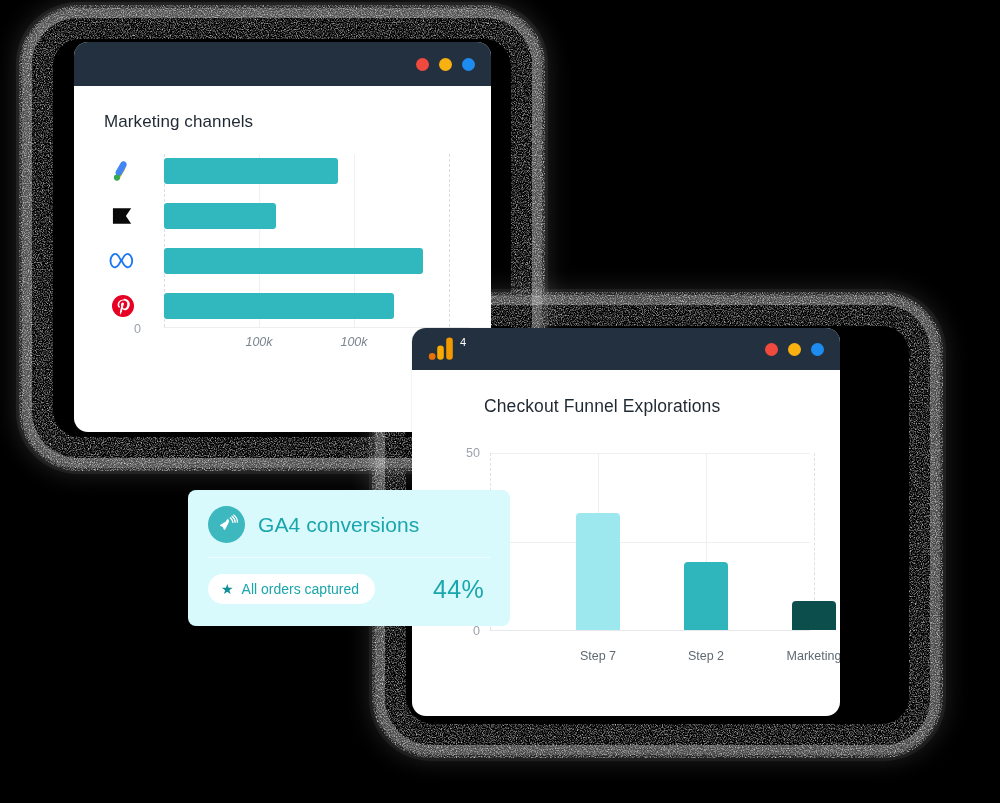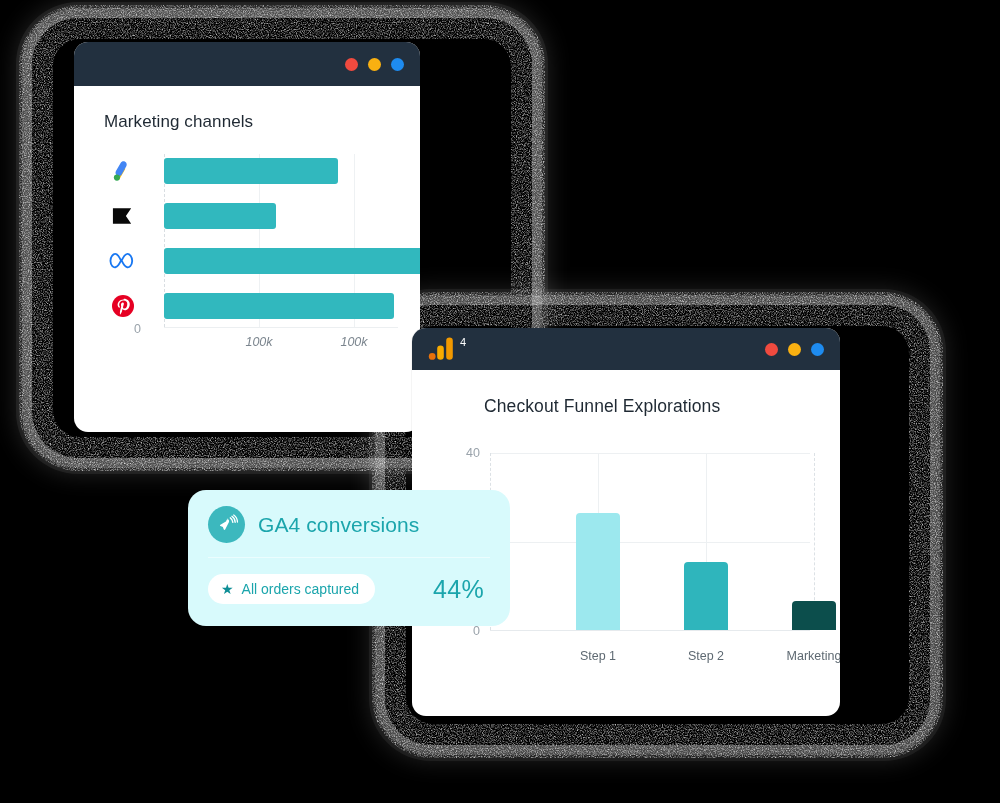--- a/index.html
+++ b/index.html
@@ -51,21 +51,21 @@
 
   
   .window {
     position: absolute;
     background: #ffffff;
     border-radius: 14px;
     overflow: hidden;
   }
   .win-marketing {
     left: 74px; top: 42px;
-    width: 346px; height: 390px;
+    width: 417px; height: 390px;
   }
   .win-funnel {
     left: 412px; top: 328px;
     width: 428px; height: 388px;
     box-shadow: 0 0 0 1px rgba(0,0,0,0.04);
   }
 
   .titlebar {
     height: 44px;
     background: #22303F;
@@ -219,21 +219,21 @@
     transform: translateX(-50%);
     white-space: nowrap;
   }
 
   
   .ga4-card {
     position: absolute;
     left: 188px; top: 490px;
     width: 322px; height: 136px;
     background: #D8FAFC;
-    border-radius: 18px;
+    border-radius: 8px;
     padding: 16px 20px 14px 20px;
     display: flex;
     flex-direction: column;
   }
   .ga4-card-head {
     display: flex;
     align-items: center;
     gap: 13px;
     padding-bottom: 14px;
   }
@@ -383,35 +383,35 @@
         <span class="dot dot-yellow"></span>
         <span class="dot dot-blue"></span>
       </div>
     </div>
     <div class="win-body">
       <div class="panel-title">Checkout Funnel Explorations</div>
 
       <div class="vbar-chart">
         <div class="vbar-plot">
 
-          <div class="ytick" style="top:0;">40</div>
+          <div class="ytick" style="top:0;">50</div>
           <div class="ytick" style="top:178px;">0</div>
 
           <div class="hgrid" style="top:0;"></div>
           <div class="hgrid" style="top:89px;"></div>
           <div class="vgrid-f" style="left:108px;"></div>
           <div class="vgrid-f" style="left:216px;"></div>
           <div class="vgrid-f-dash" style="left:0;"></div>
           <div class="vgrid-f-dash" style="left:324px;"></div>
 
           <div class="vbar" style="left:86px; height:117px; background:#9CE8EE;"></div>
           <div class="vbar" style="left:194px; height:68px; background:#2FB5BC;"></div>
           <div class="vbar" style="left:302px; height:29px; background:#0C4E4C;"></div>
 
-          <div class="xcat" style="left:108px;">Step 1</div>
+          <div class="xcat" style="left:108px;">Step 7</div>
           <div class="xcat" style="left:216px;">Step 2</div>
           <div class="xcat" style="left:324px;">Marketing</div>
         </div>
       </div>
     </div>
   </div>
 
   <div class="ga4-card">
     <div class="ga4-card-head">
       <span class="ga4-avatar">

